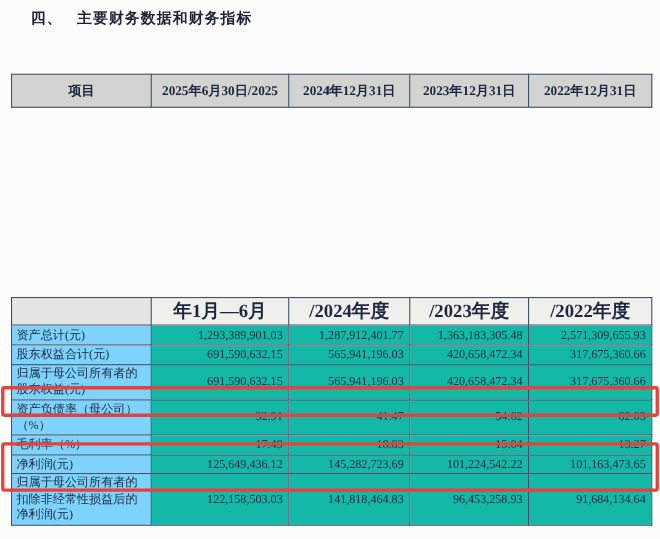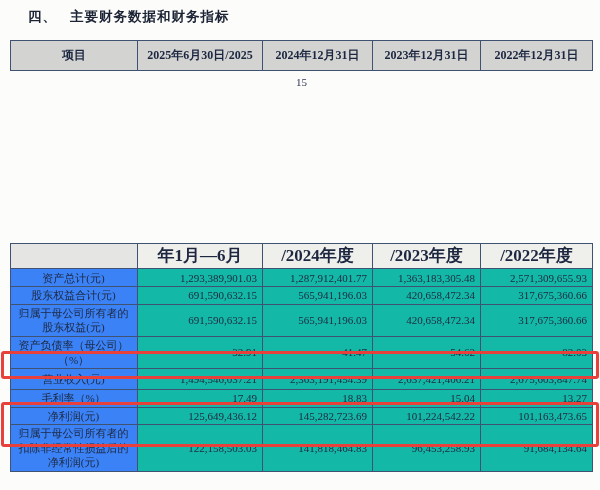--- a/index.html
+++ b/index.html
@@ -8,40 +8,40 @@
     position:relative; width:600px; height:490px;
     background:#fcfcfa; overflow:hidden;
     color:#1d2840;
   }
   .title-row {
     position:absolute; top:8px; left:28px;
     display:flex; gap:13px;
     font-weight:bold; font-size:13.5px; color:#1b2334;
     letter-spacing:1px;
   }
-  table { border-collapse:collapse; table-layout:fixed; }
+  table { border-collapse:collapse; table-layout:fixed;margin-top:27px; }
   .t1 { position:absolute; top:40px; left:10px; width:582px; }
   .t1 td {
     height:29px; background:#d3d3d1;
     border:1px solid #3f5272;
     font-weight:bold; text-align:center; font-size:12px;
     color:#1b2640; padding:0 2px;
   }
   .page-num {
     position:absolute; top:76px; left:296px;
     font-size:11px; color:#2a3550;
   }
   .t2 { position:absolute; top:243px; left:10px; width:582px; font-size:11px; }
   .t2 td {
     border:1px solid #3f5272;
     vertical-align:middle; line-height:1.32;
     padding:1px 5px; color:#1d2840;
     overflow:hidden;
   }
-  .t2 td.lbl { background:#3b82f6; text-align:center; padding-left:4px; }
+  .t2 td.lbl { background:#7dd3fc; text-align:left; padding-left:4px; }
   .t2 td.num { background:#14b8a6; text-align:right; }
   .t2 tr.hdr td { font-weight:bold; text-align:center; background:#efefec; font-size:17px; padding:1px 2px; }
   .t2 tr.hdr td.lbl { background:#e5e5e3; }
   .hl-box {
     position:absolute; left:1px; width:592px;
     border:3px solid #e8403a; border-radius:3px;
     pointer-events:none; background:transparent;
   }
   #hl1 { top:351px; height:22px; }
   #hl2 { top:402px; height:39px; }
@@ -114,27 +114,20 @@
       <td class="num">420,658,472.34</td>
       <td class="num">317,675,360.66</td>
     </tr>
     <tr style="height:28px">
       <td class="lbl">资产负债率（母公司）（%）</td>
       <td class="num">32.91</td>
       <td class="num">41.47</td>
       <td class="num">54.62</td>
       <td class="num">82.03</td>
     </tr>
-    <tr style="height:21px">
-      <td class="lbl">营业收入(元)</td>
-      <td class="num">1,494,546,037.21</td>
-      <td class="num">2,363,191,454.39</td>
-      <td class="num">2,637,421,406.21</td>
-      <td class="num">2,675,603,847.74</td>
-    </tr>
     <tr style="height:15px">
       <td class="lbl">毛利率（%）</td>
       <td class="num">17.49</td>
       <td class="num">18.83</td>
       <td class="num">15.04</td>
       <td class="num">13.27</td>
     </tr>
     <tr style="height:15px">
       <td class="lbl">净利润(元)</td>
       <td class="num">125,649,436.12</td>

